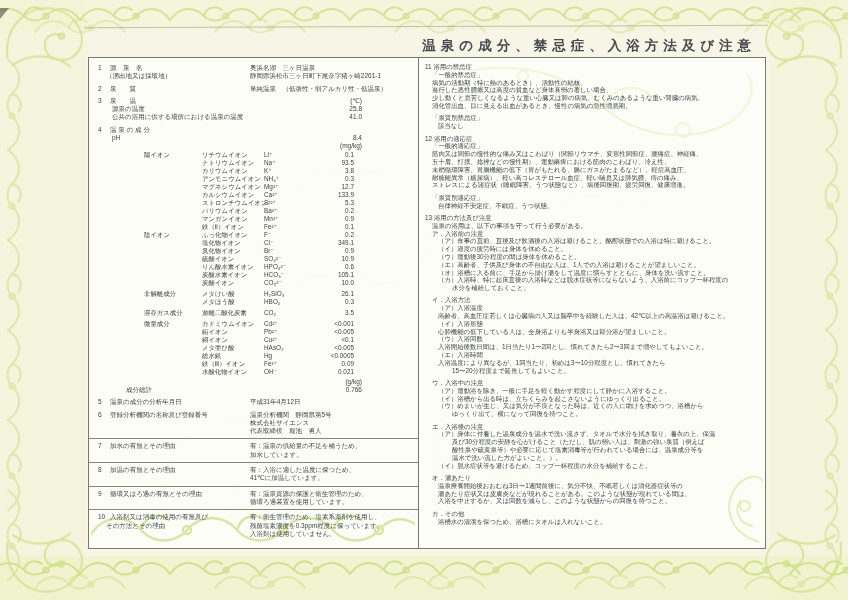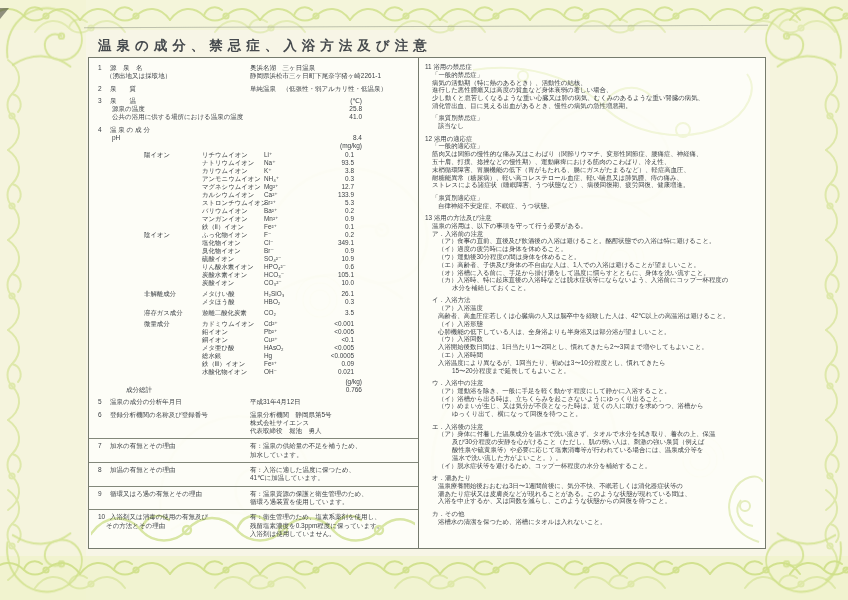--- a/index.html
+++ b/index.html
@@ -6,22 +6,22 @@
   body{
     width:848px;height:600px;position:relative;overflow:hidden;
     background:#f7f5e6;
     font-family:"Liberation Sans","DejaVu Sans",sans-serif;
     color:#3c4146;
   }
   .ornament{position:absolute;left:0;top:0;width:848px;height:600px;z-index:0;}
   .paper-edge{position:absolute;top:26px;left:84px;width:684px;border-top:1px solid rgba(125,130,118,.45);transform:rotate(-.2deg);z-index:1;}
   .scan-corner{position:absolute;left:0;top:8px;width:0;height:0;border-left:9px solid rgba(60,60,52,.55);border-bottom:11px solid transparent;z-index:1;}
   .title{
-    position:absolute;top:37px;left:98px;width:678px;z-index:2;
-    text-align:left;font-size:13.5px;font-weight:bold;letter-spacing:5px;color:#45494d;
+    position:absolute;top:37px;left:78px;width:678px;z-index:2;
+    text-align:right;font-size:13.5px;font-weight:bold;letter-spacing:5px;color:#45494d;
   }
   .sheet{
     position:absolute;left:88px;top:57px;width:678px;height:492px;z-index:2;
     border:1px solid #767b6e;background:rgba(255,255,251,.78);
     display:flex;box-sizing:border-box;
   }
   .band{position:absolute;z-index:0;}
   .band.bl{left:2px;bottom:2px;}
   .band.br{right:2px;bottom:2px;}
   .band.tr{right:2px;top:2px;}

